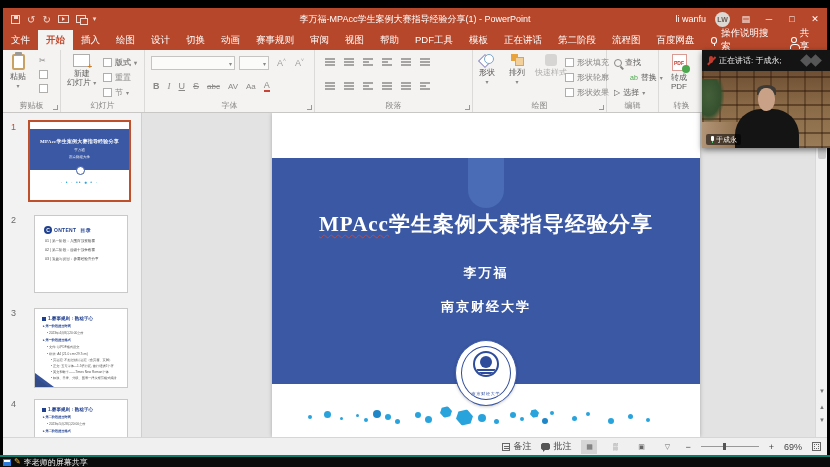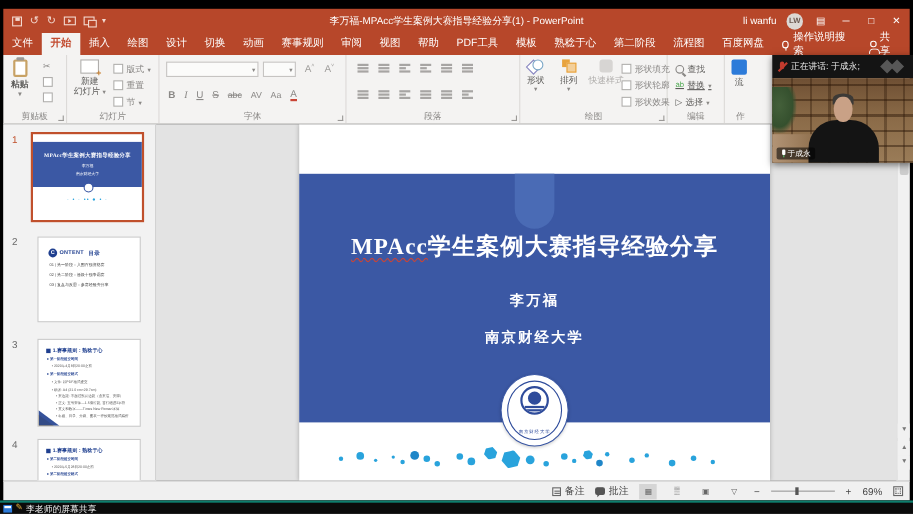--- a/index.html
+++ b/index.html
@@ -198,59 +198,59 @@
     <span class="tab">绘图</span>
     <span class="tab">设计</span>
     <span class="tab">切换</span>
     <span class="tab">动画</span>
     <span class="tab">赛事规则</span>
     <span class="tab">审阅</span>
     <span class="tab">视图</span>
     <span class="tab">帮助</span>
     <span class="tab">PDF工具</span>
     <span class="tab">模板</span>
-    <span class="tab">熟稔于心</span>
+    <span class="tab">正在讲话</span>
     <span class="tab">第二阶段</span>
     <span class="tab">流程图</span>
     <span class="tab">百度网盘</span>
     <span class="tellme">
       <span class="i-bulb"></span>
       <span>操作说明搜索</span>
     </span>
     <span class="share-btn">
       <span class="i-person"></span>
       <span>共享</span>
     </span>
   </div>
 
   <div class="ribbon">
 
     <div class="rgroup" style="width:58px;">
-      <div class="bigbtn" style="left:7px;font-weight:bold;">
+      <div class="bigbtn" style="left:7px;">
         <span class="i-clipboard"></span>
         <span>粘贴</span>
           <span class="dd">▾</span>
       </div>
       <div class="smrow" style="left:36px; top:6px;">✂</div>
       <div class="smrow" style="left:36px; top:20px;">
           <span class="i-mini"></span>
         </div>
       <div class="smrow" style="left:36px; top:34px;">
           <span class="i-mini"></span>
         </div>
       <div class="glabel">剪贴板</div>
       <span class="glauncher"></span>
     </div>
 
     <div class="rgroup" style="width:84px;">
       <div class="bigbtn" style="left:6px;">
         <span class="i-slide-new"></span>
         <span><span>新建</span><br><span>幻灯片</span> <span class="dd">▾</span></span>
       </div>
-      <div class="smrow" style="left:42px; top:7px;">
+      <div class="smrow" style="left:42px; top:7px;font-weight:bold;">
           <span class="i-mini"></span>
           <span>版式</span>
           <span class="dd">▾</span>
         </div>
       <div class="smrow" style="left:42px; top:22px;">
           <span class="i-mini"></span>
           <span>重置</span>
         </div>
       <div class="smrow" style="left:42px; top:37px;">
           <span class="i-mini"></span>
@@ -333,33 +333,40 @@
         </div>
       <div class="glabel">绘图</div>
       <span class="glauncher"></span>
     </div>
 
     <div class="rgroup" style="width:52px;">
       <div class="smrow" style="left:7px; top:7px; color:#5c5b59;">
           <span class="i-find"></span>
           <span>查找</span>
         </div>
-      <div class="smrow" style="left:7px; top:22px; color:#5c5b59;text-decoration:underline;">
+      <div class="smrow" style="left:23px; top:22px; color:#5c5b59;">
           <span style="font-size:7px; color:#4BA84E;">ab</span>
           <span>替换</span>
           <span class="dd">▾</span>
         </div>
       <div class="smrow" style="left:7px; top:37px; color:#5c5b59;">
           <span style="font-size:8px;">▷</span>
           <span>选择</span>
           <span class="dd">▾</span>
         </div>
       <div class="glabel">编辑</div>
     </div>
 
+    <div class="rgroup" style="width:46px;">
+      <div class="bigbtn" style="left:12px;">
+        <span class="i-pdf">PDF</span>
+        <span><span>转成</span><br><span>PDF</span></span>
+      </div>
+      <div class="glabel">转换</div>
+    </div>
 
     <div class="rgroup" style="flex:1; border-right:none;">
       <div class="bigbtn" style="left:6px;">
         <span class="i-flow"></span>
         <span>流</span>
       </div>
       <div class="glabel" style="text-align:left; padding-left:10px;">作</div>
     </div>
   </div>
 

